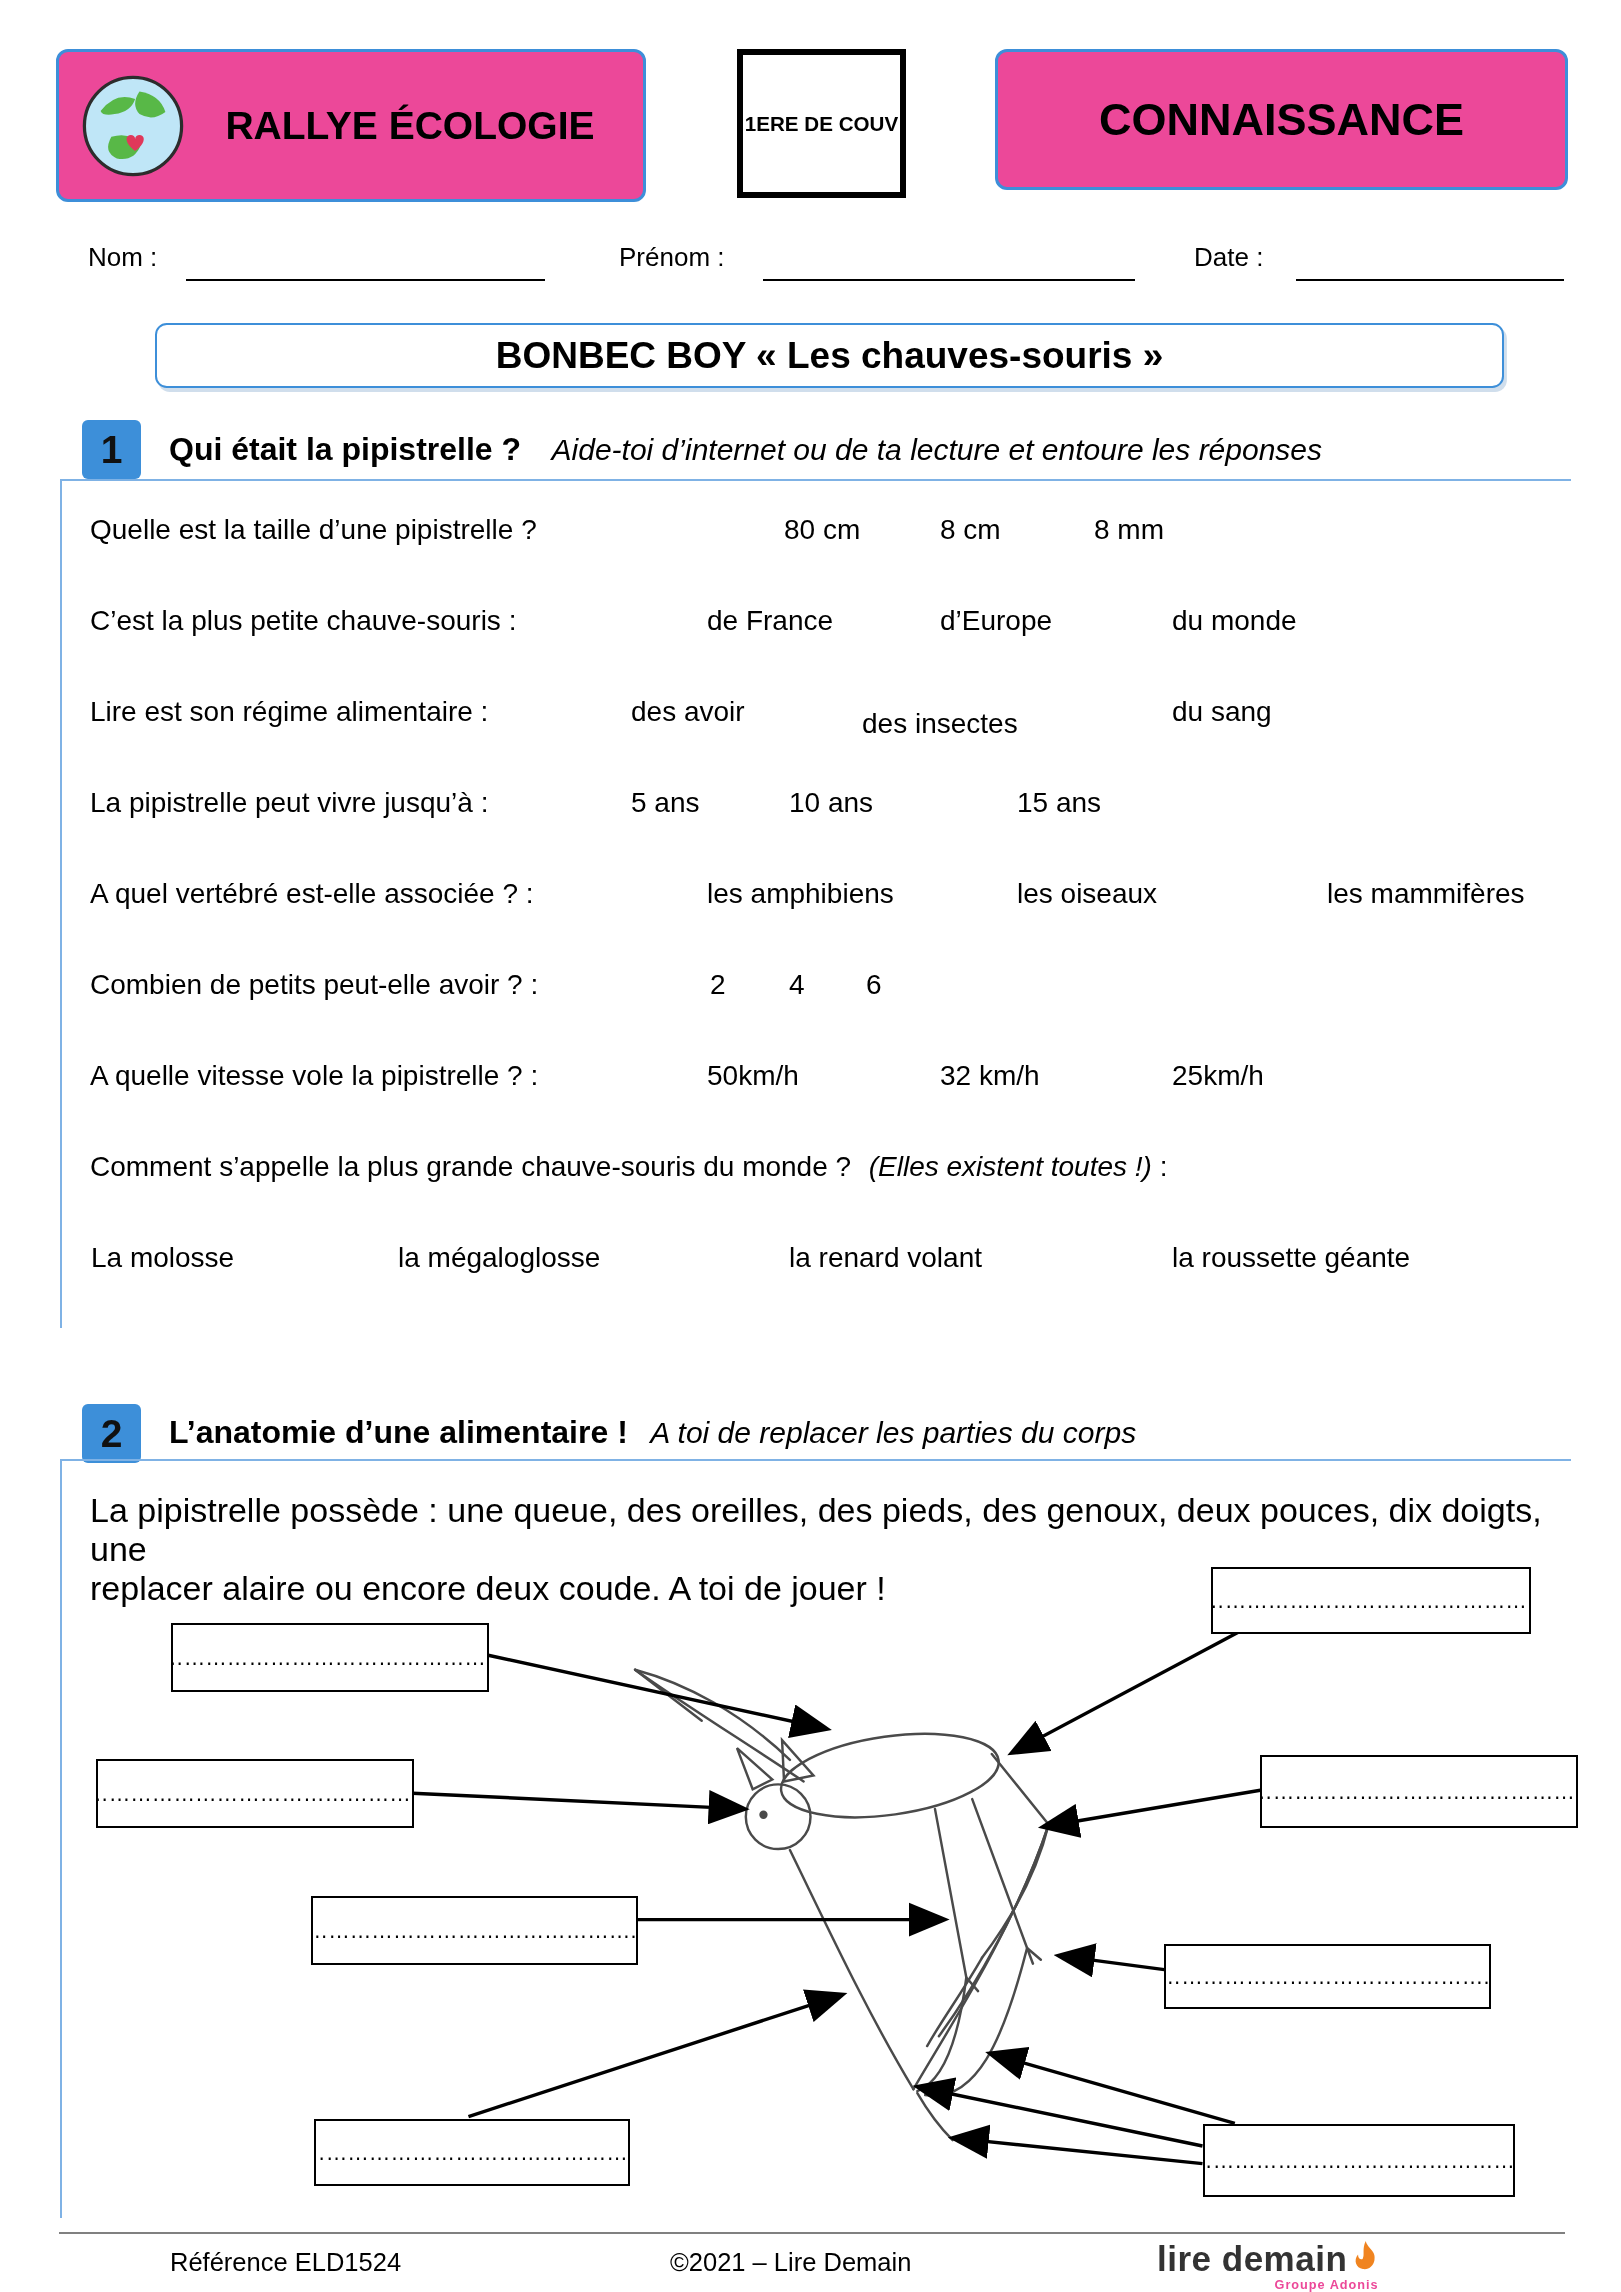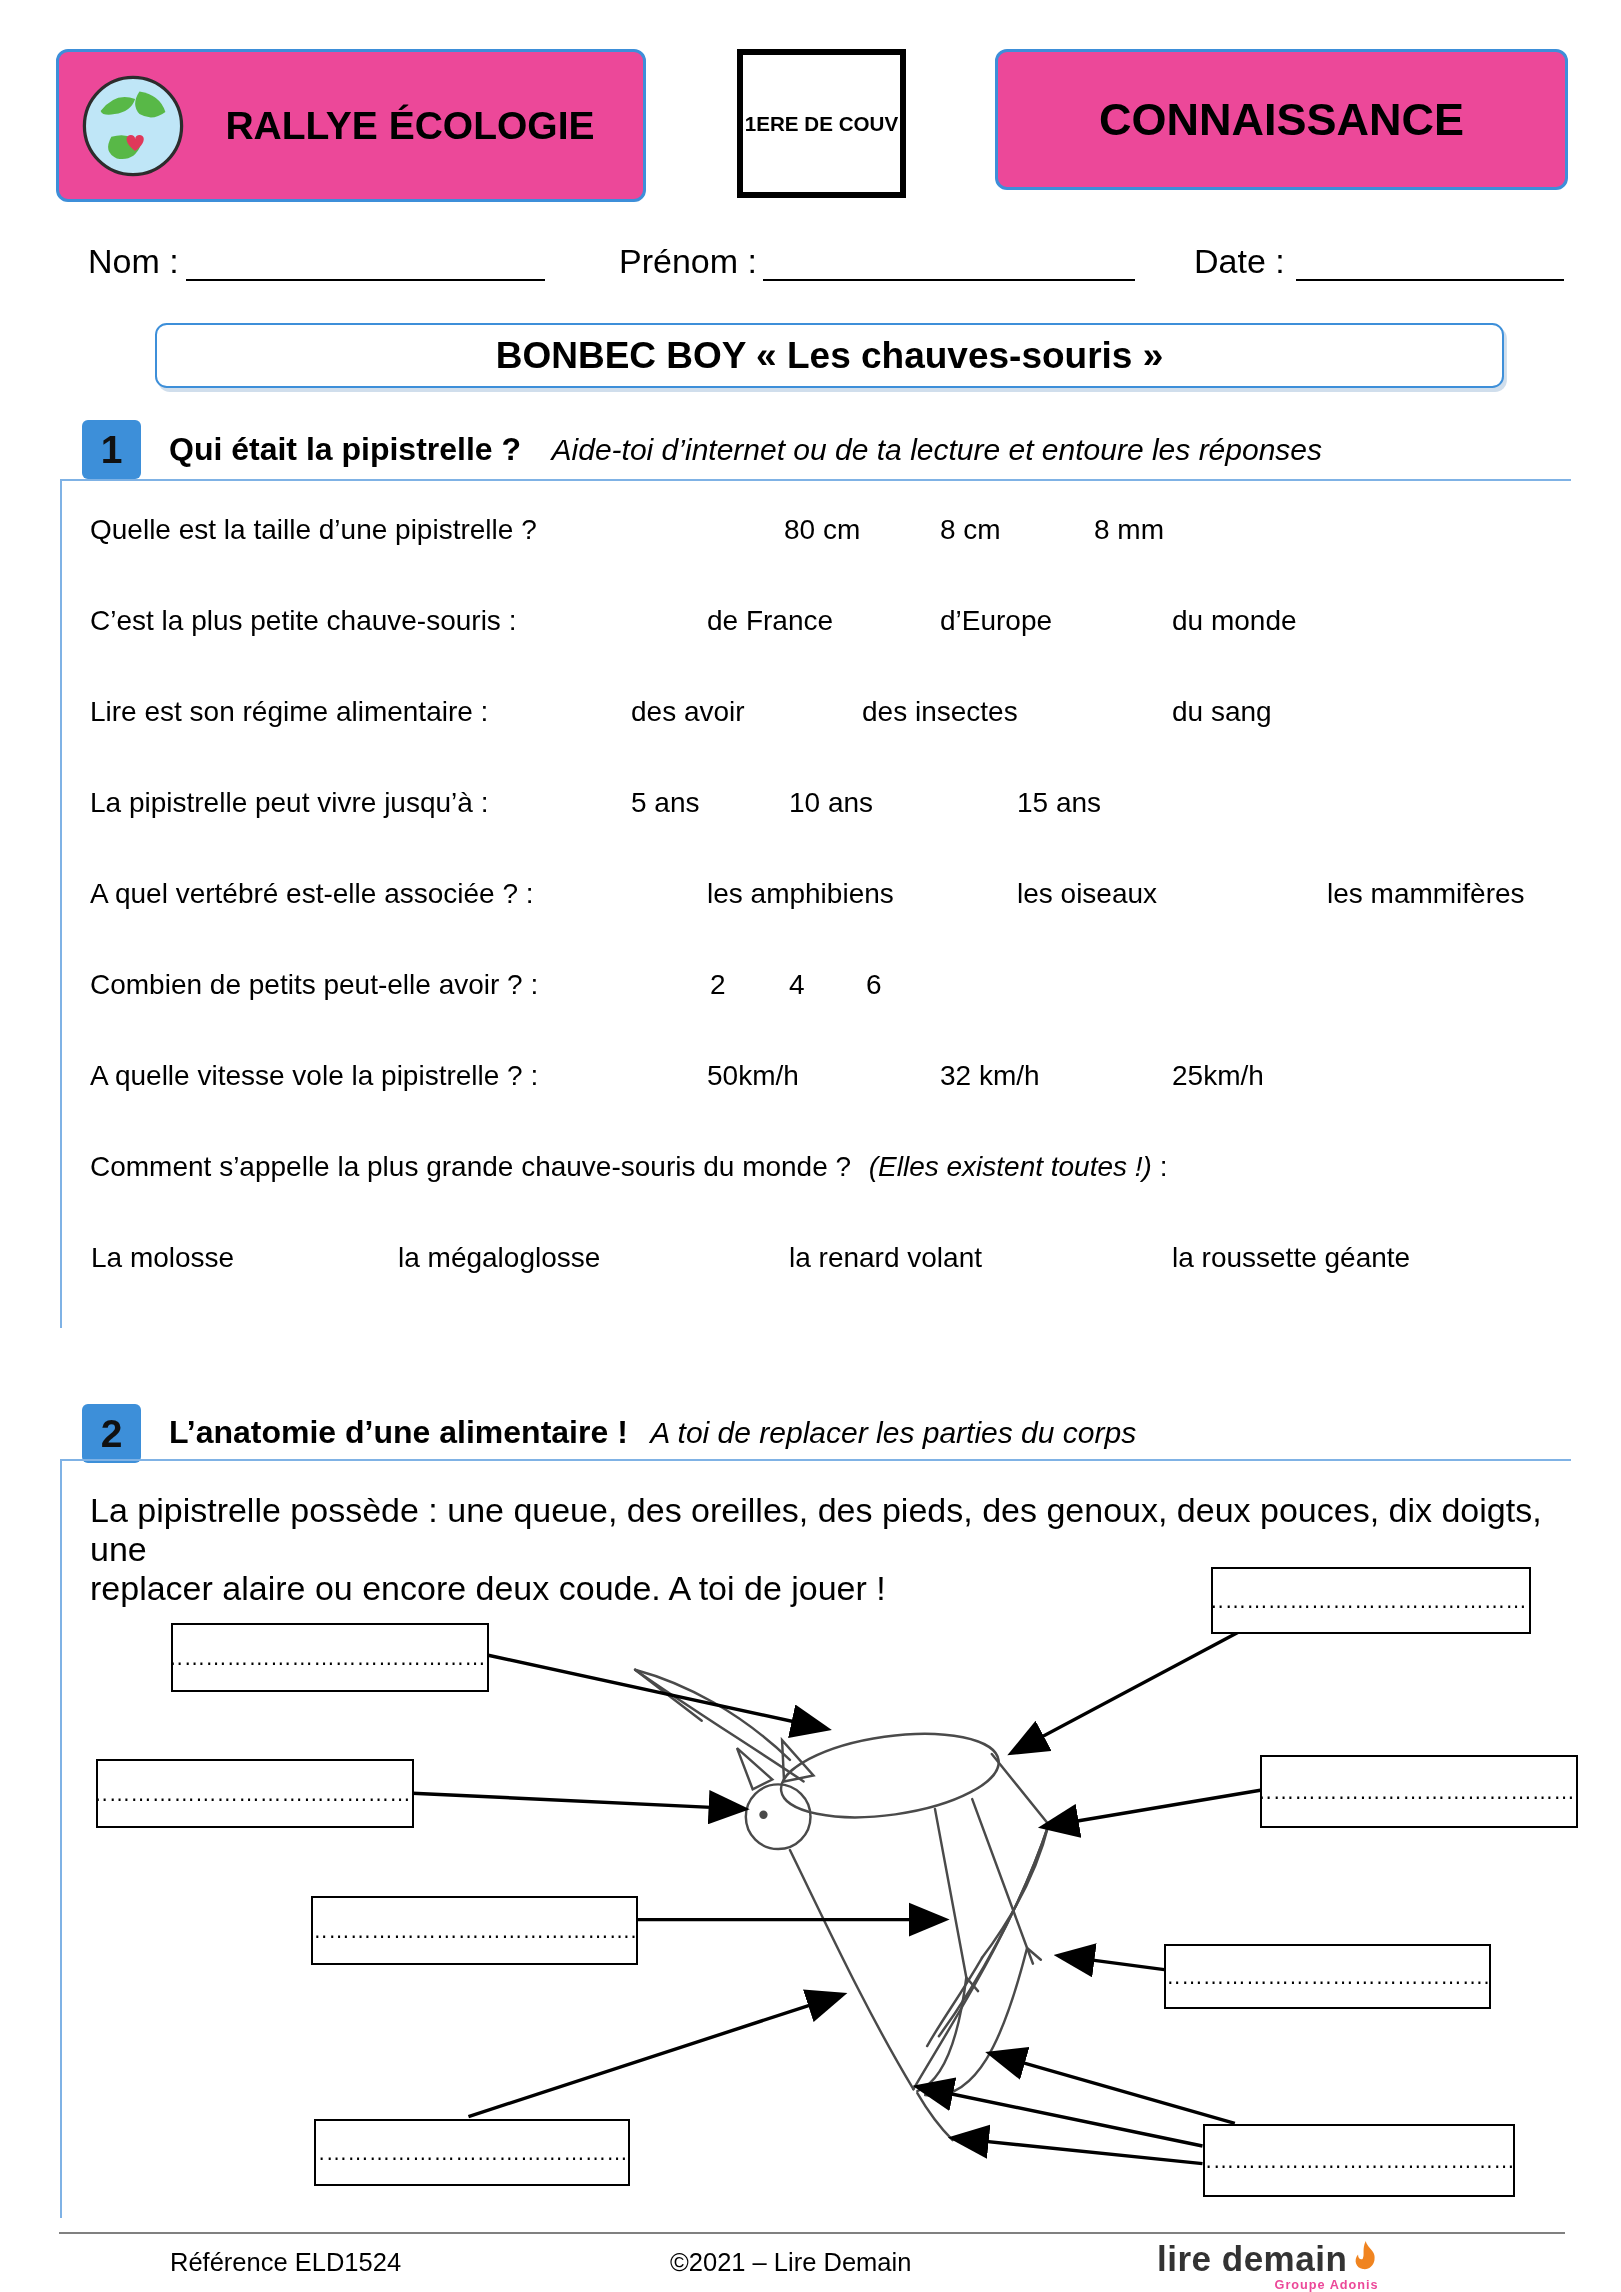--- a/index.html
+++ b/index.html
@@ -2,21 +2,21 @@
 <html><head>
 <meta charset="utf-8">
 <style>
   html,body{margin:0;padding:0;background:#ffffff;}
   .page{position:relative;width:1621px;height:2293px;background:#fff;
         font-family:"Liberation Sans",sans-serif;color:#000;overflow:hidden;}
   .abs{position:absolute;}
   .badge{border:3.9px solid #3d8fd9;border-radius:12px;display:flex;align-items:center;justify-content:center;background:#ec4899;}
   .badge-label{font-weight:bold;}
   .blackbox{border:6.9px solid #000;display:flex;align-items:center;justify-content:center;font-weight:bold;text-align:center;}
-  .idlabel{font-size:34px;}
+  .idlabel{font-size:26px;}
   .idline{border-top:2px solid #000;height:0;}
   .titlebox{border:2.9px solid #3d8fd9;border-radius:11.8px;box-shadow:2.9px 3.9px 0 rgba(120,160,200,0.35);
             display:flex;align-items:center;justify-content:center;font-weight:bold;font-size:37px;background:#fff;}
   .secnum{width:59px;height:59px;background:#3d8fd9;border-radius:5.9px;display:flex;align-items:center;justify-content:center;
           font-weight:bold;font-size:39px;color:#111;}
   .sechead{white-space:nowrap;font-size:32px;}
   .sechead .h{font-weight:bold;}
   .sechead .i{font-style:italic;font-size:30px;margin-left:21.6px;}
   .frame{border-left:2.9px solid #7fb2e5;border-top:2.9px solid #7fb2e5;}
   .questions{font-size:28px;}
@@ -88,21 +88,21 @@
     <div class="qrow">
       <span>C’est la plus petite chauve-souris :</span>
       <span class="opt" style="left:617px;">de France</span>
       <span class="opt" style="left:850px;">d’Europe</span>
       <span class="opt" style="left:1082px;">du monde</span>
     </div>
 
     <div class="qrow">
       <span>Lire est son régime alimentaire :</span>
       <span class="opt" style="left:541px;">des avoir</span>
-      <span class="opt" style="left:772px;">des insectes</span>
+      <span class="opt" style="left:772px;margin-top:12px;">des insectes</span>
       <span class="opt" style="left:1082px;">du sang</span>
     </div>
 
     <div class="qrow">
       <span>La pipistrelle peut vivre jusqu’à :</span>
       <span class="opt" style="left:541px;">5 ans</span>
       <span class="opt" style="left:699px;">10 ans</span>
       <span class="opt" style="left:927px;">15 ans</span>
     </div>
 

